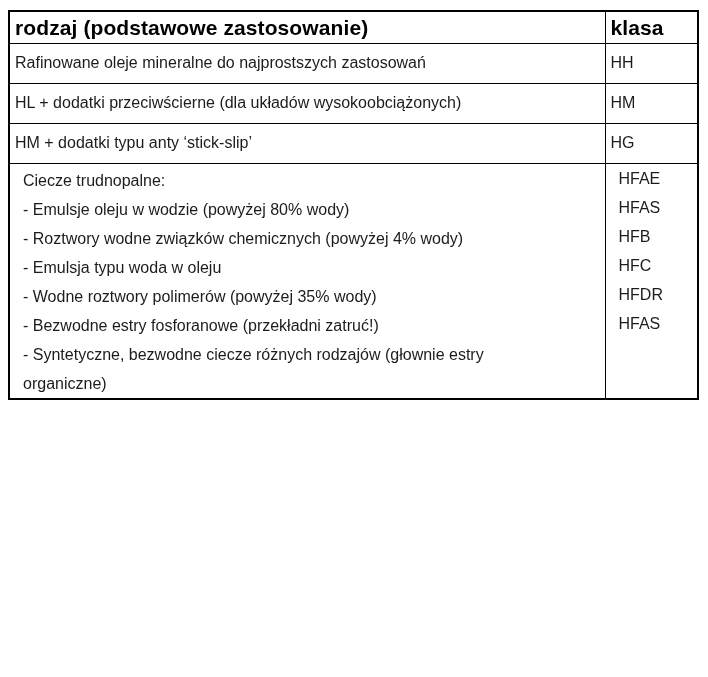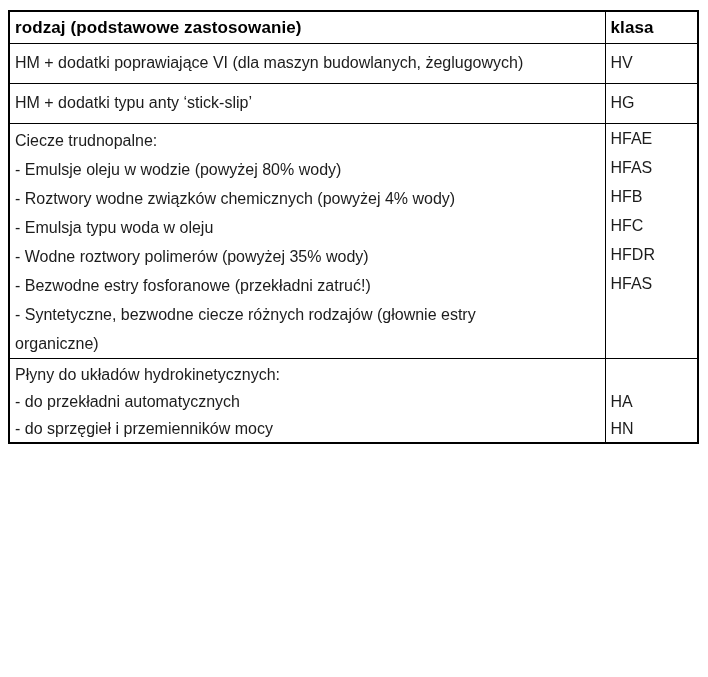--- a/index.html
+++ b/index.html
@@ -35,34 +35,34 @@
     color: #1c1c1c;
     padding: 0 4px 0 5px;
     white-space: nowrap;
   }
 
   
   .row-header th { height: 30px; padding-top: 1px; }
   .row-header .line {
     font-weight: 700;
     color: #000000;
-    font-size: 17px;
+    font-size: 21px;
     letter-spacing: 0.1px;
   }
 
   
   .row-single td { height: 35px; padding-top: 4px; }
 
   
   .row-two td { height: 58px; padding-top: 4px; }
 
   
   .row-big td.type  { height: 232px; padding-top: 2px; }
   .row-big td.cls   { height: 203px; }
-  .row-big .line    { line-height: 29px; }
+  .row-big .line    { line-height: 29px; margin-left: 8px; }
 
   
   .row-last td.type { height: 79px; padding-top: 2px; }
   .row-last td.cls  { height: 52px; padding-top: 29px; }
   .row-last .line   { line-height: 27px; }
 </style>
 </head>
 <body>
 
 <table class="tbl">
@@ -76,24 +76,32 @@
         <div class="line">rodzaj (podstawowe zastosowanie)</div>
       </th>
       <th>
         <div class="line">klasa</div>
       </th>
     </tr>
   </thead>
   <tbody>
     <tr class="row-single">
       <td class="type">
-        <div class="line">HM + dodatki poprawiające VI (dla maszyn budowlanych, żeglugowych)</div>
+        <div class="line">Rafinowane oleje mineralne do najprostszych zastosowań</div>
       </td>
       <td class="cls">
-        <div class="line">HV</div>
+        <div class="line">HH</div>
+      </td>
+    </tr>
+    <tr class="row-single">
+      <td class="type">
+        <div class="line">HL + dodatki przeciwścierne (dla układów wysokoobciążonych)</div>
+      </td>
+      <td class="cls">
+        <div class="line">HM</div>
       </td>
     </tr>
     <tr class="row-single">
       <td class="type">
         <div class="line">HM + dodatki typu anty ‘stick-slip’</div>
       </td>
       <td class="cls">
         <div class="line">HG</div>
       </td>
     </tr>
@@ -110,25 +118,14 @@
       </td>
       <td class="cls">
         <div class="line">HFAE</div>
         <div class="line">HFAS</div>
         <div class="line">HFB</div>
         <div class="line">HFC</div>
         <div class="line">HFDR</div>
         <div class="line">HFAS</div>
       </td>
     </tr>
-    <tr class="row-last">
-      <td class="type">
-        <div class="line">Płyny do układów hydrokinetycznych:</div>
-        <div class="line">- do przekładni automatycznych</div>
-        <div class="line">- do sprzęgieł i przemienników mocy</div>
-      </td>
-      <td class="cls">
-        <div class="line">HA</div>
-        <div class="line">HN</div>
-      </td>
-    </tr>
   </tbody>
 </table>
 
 </body></html>

